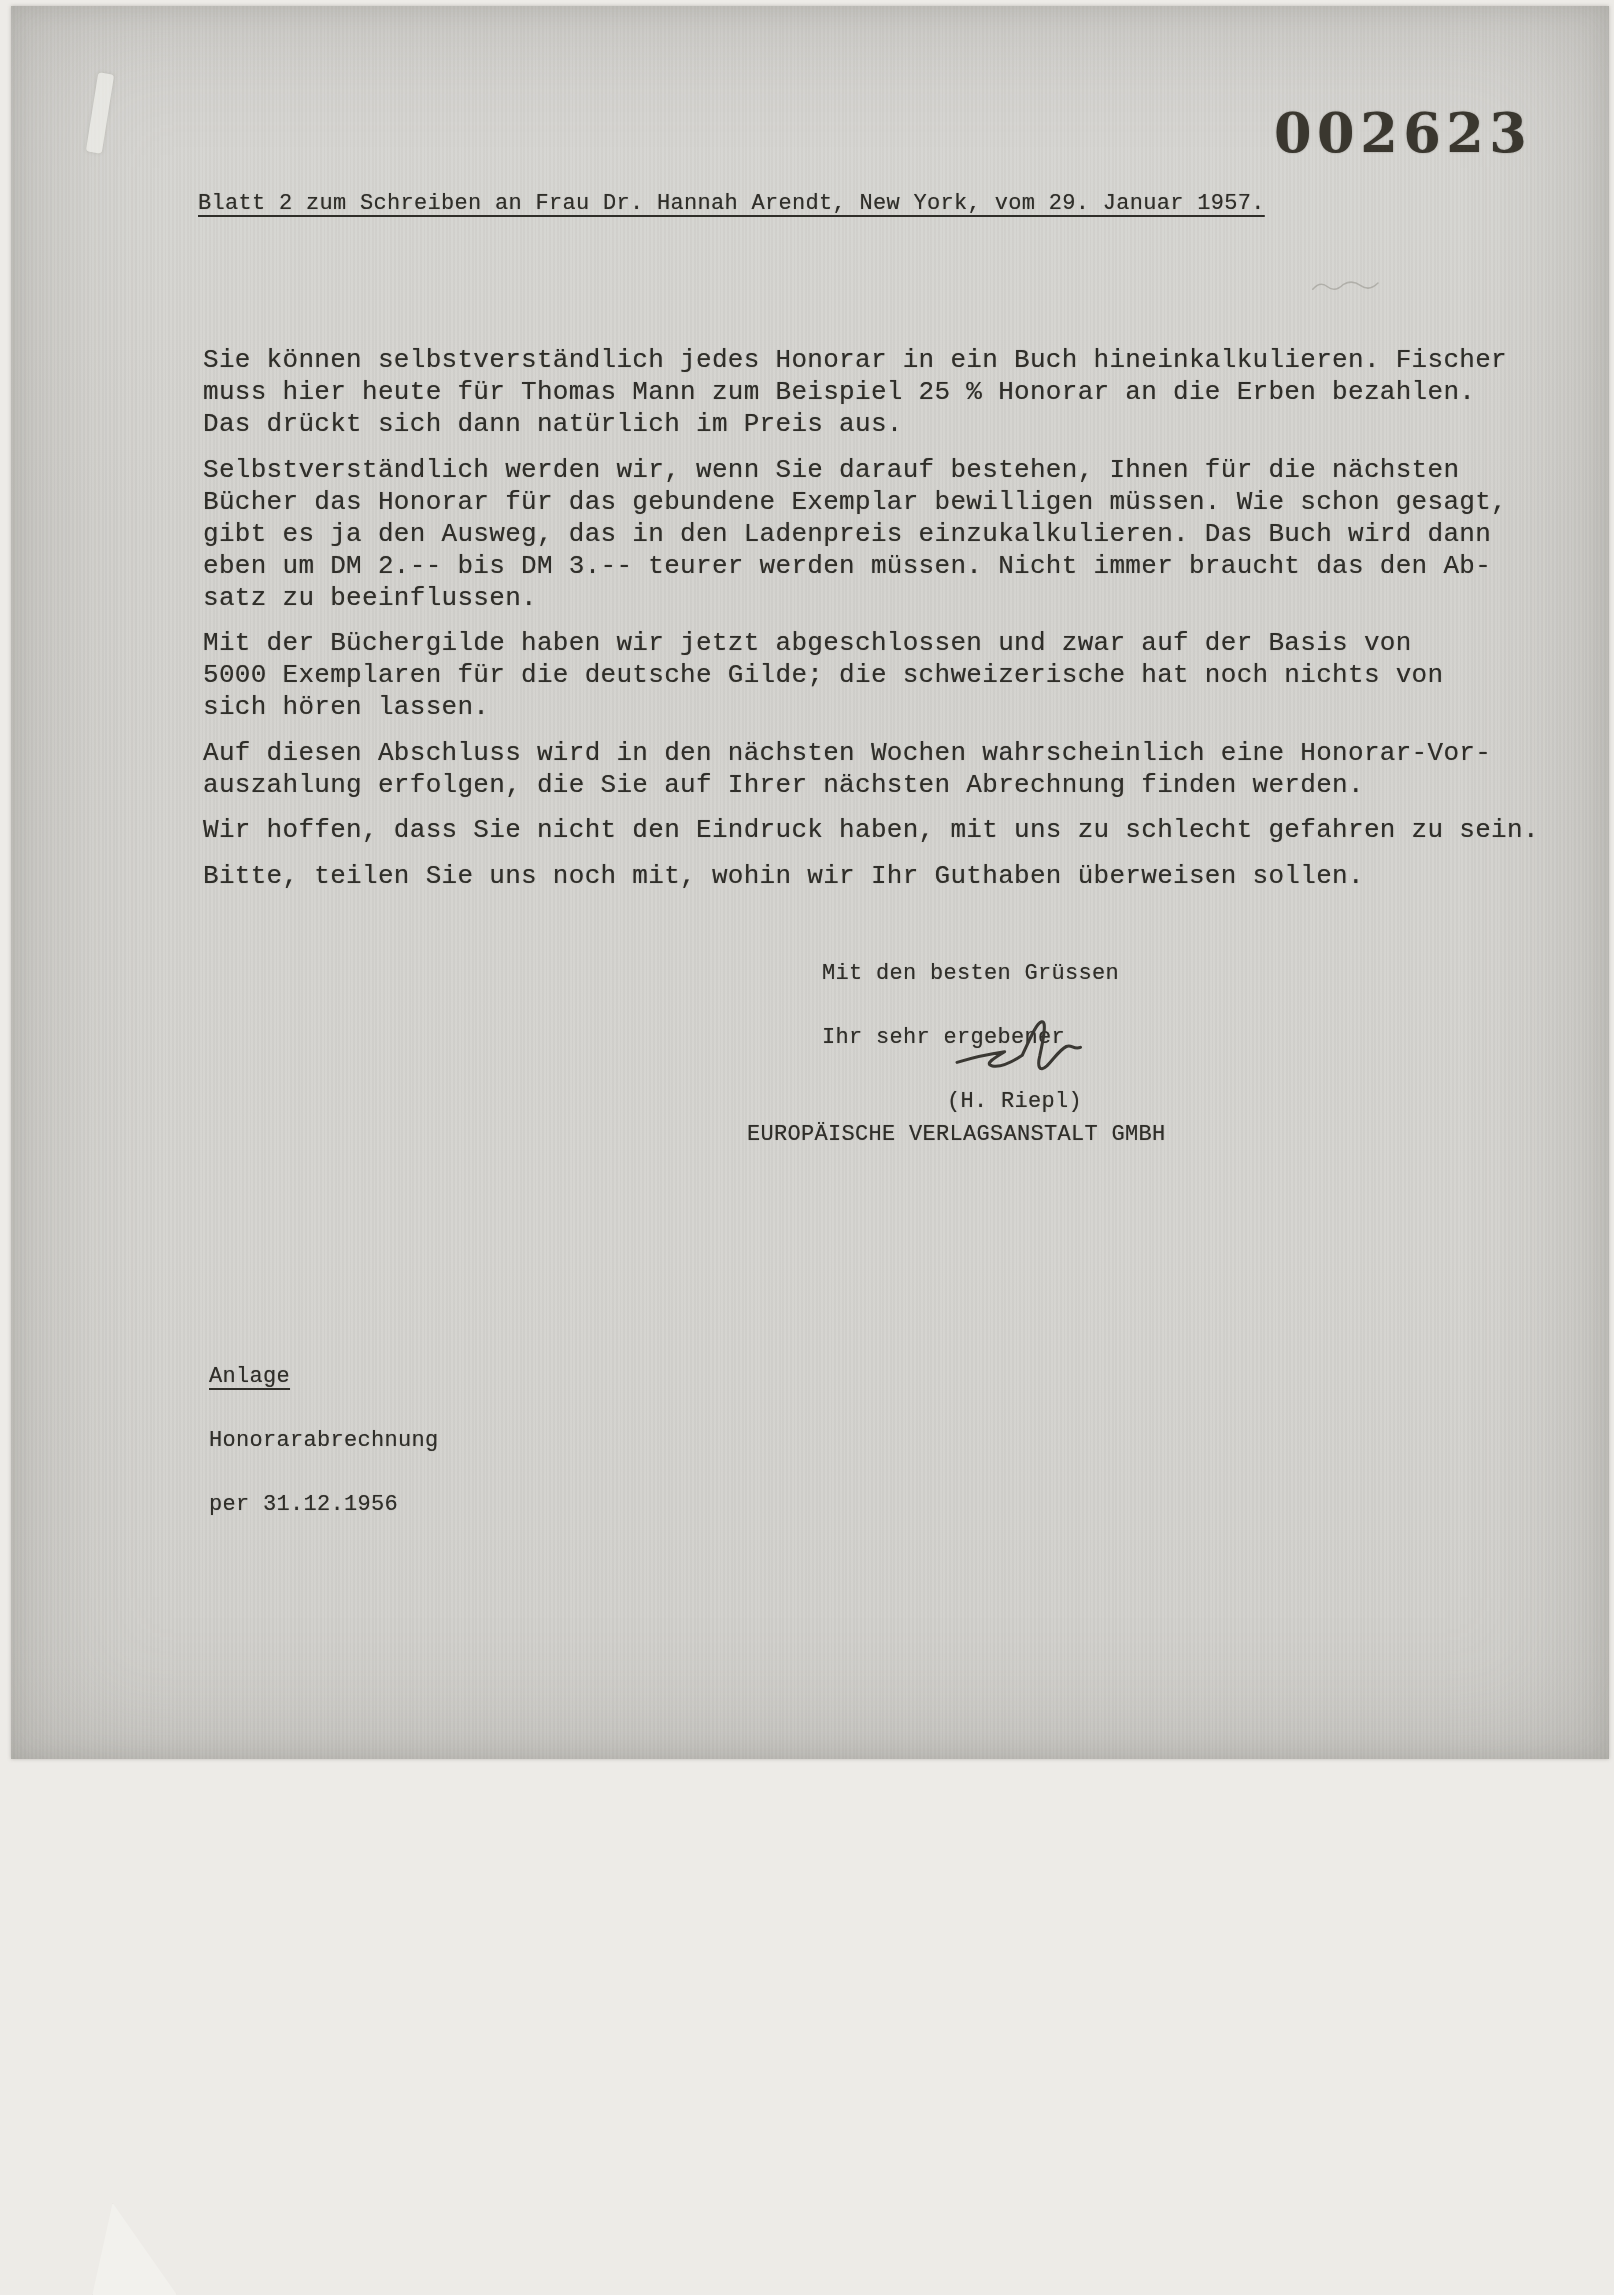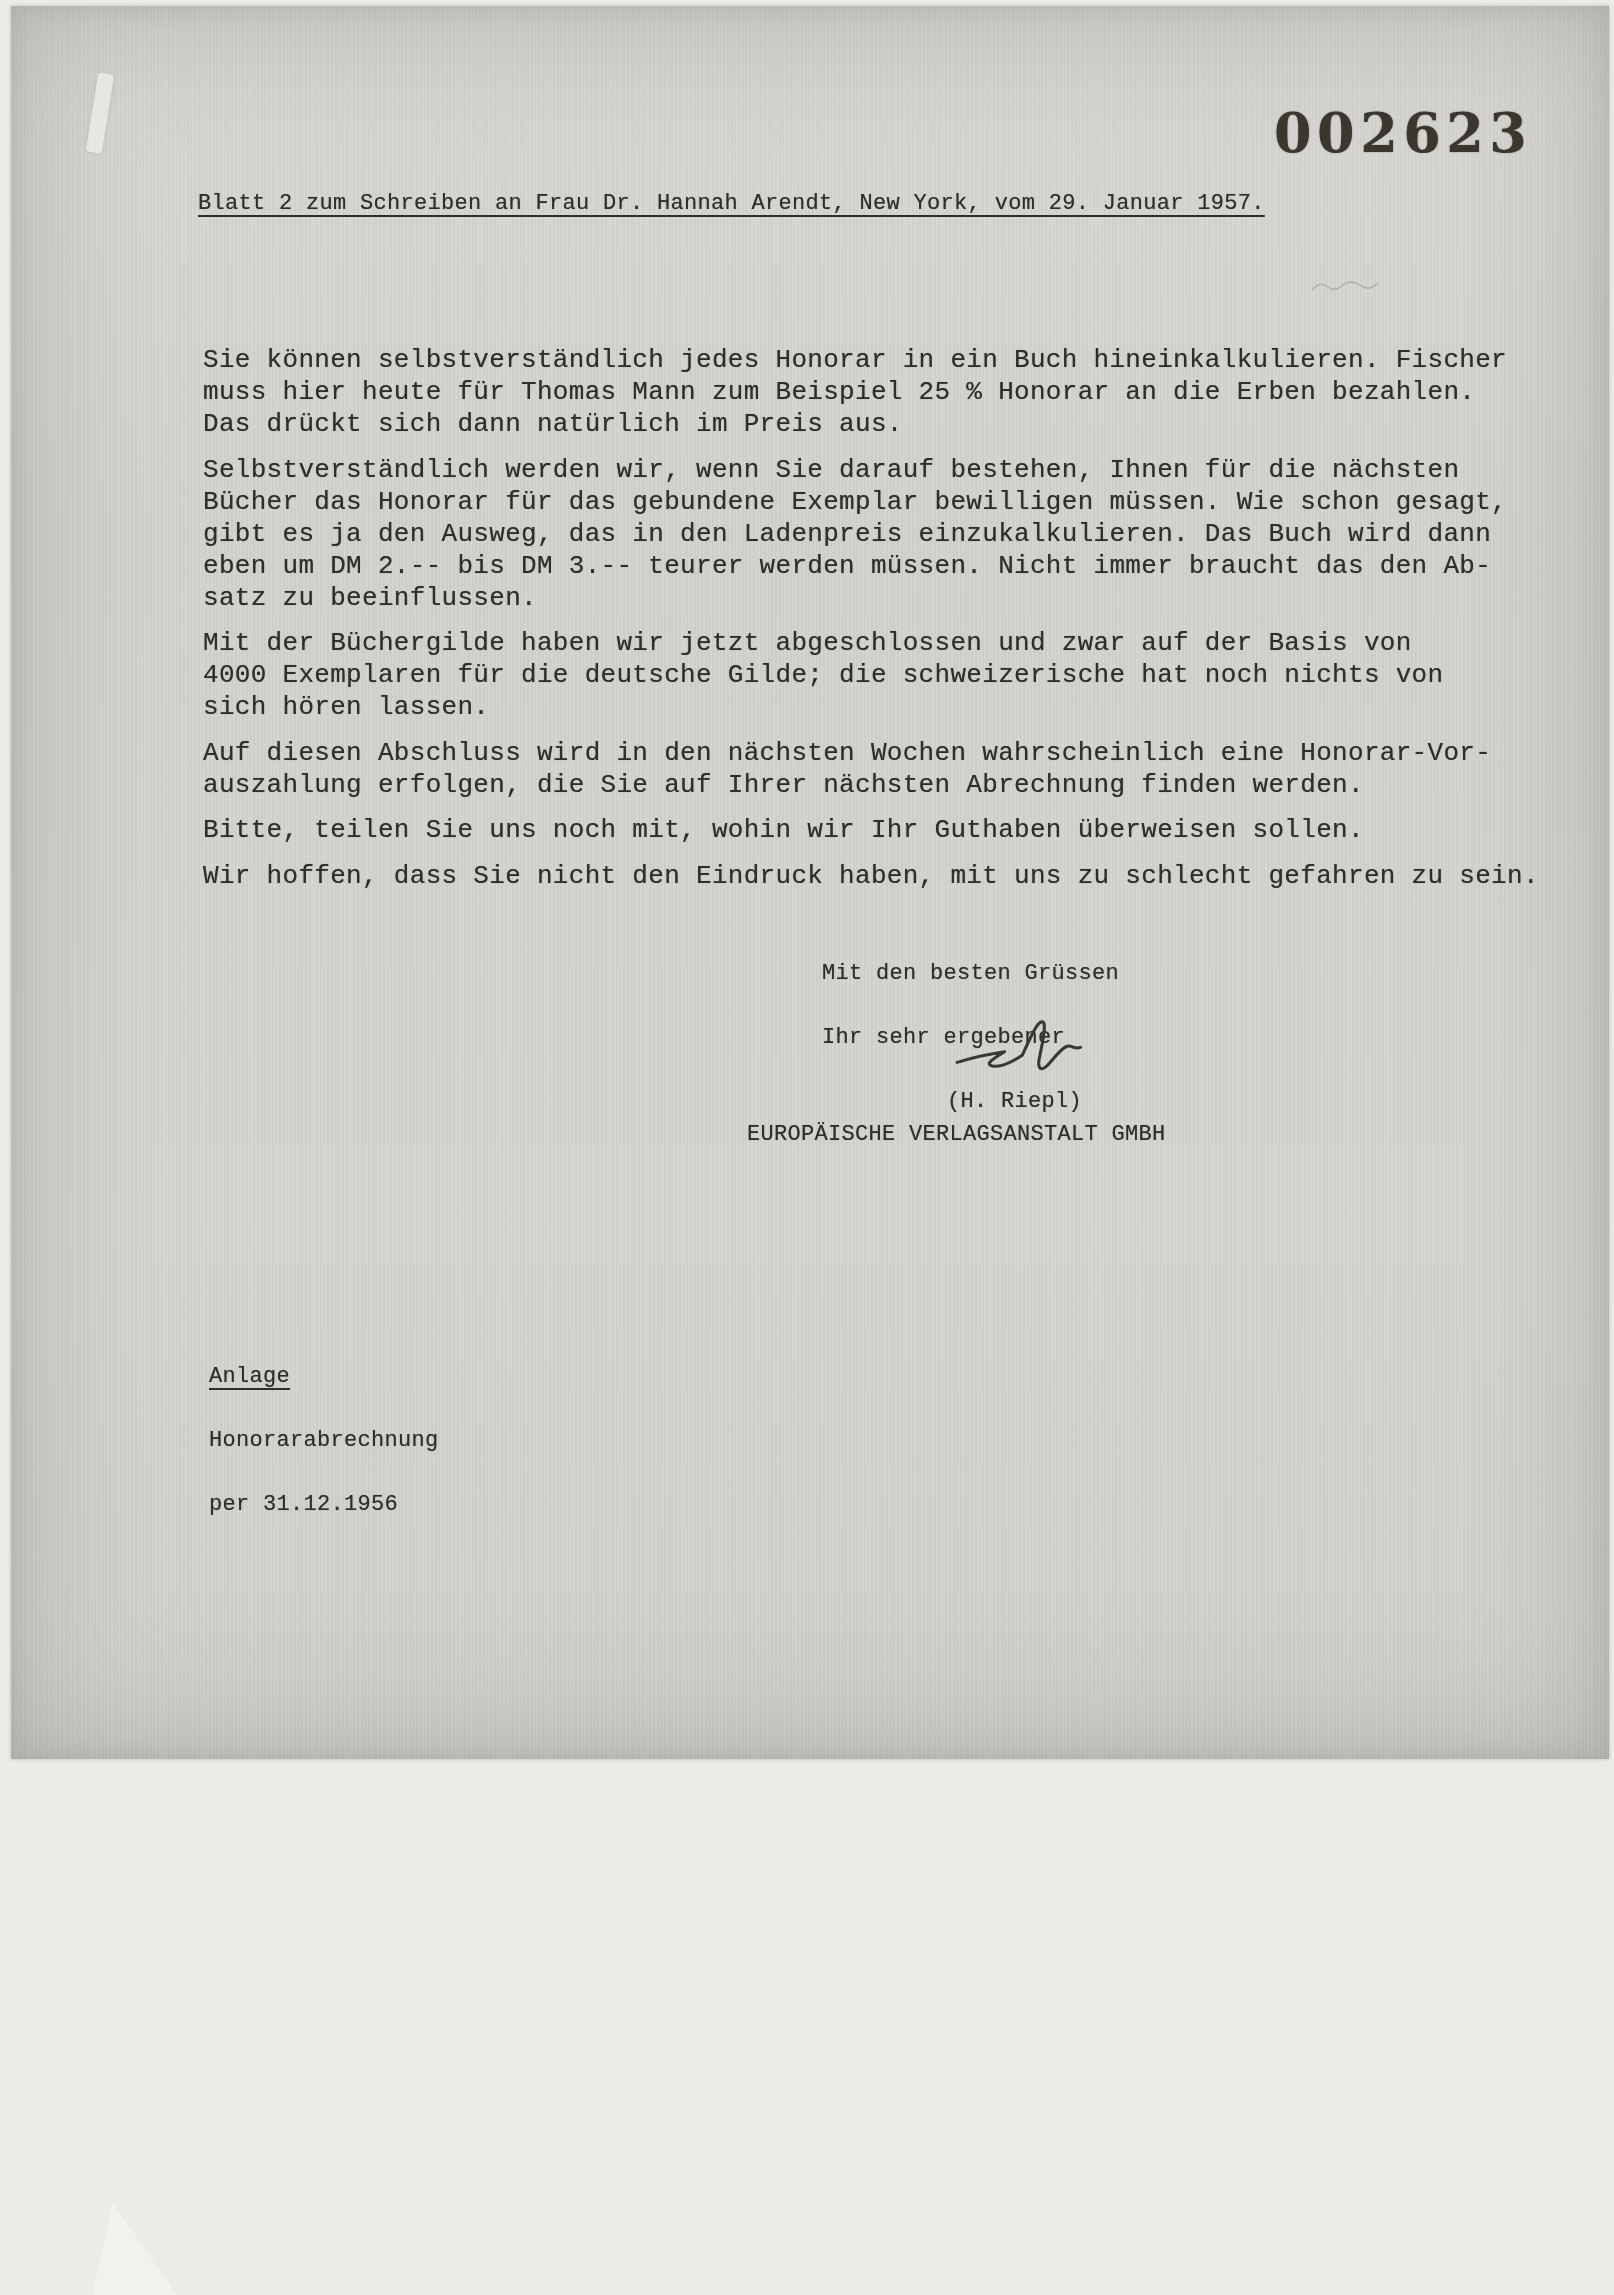--- a/index.html
+++ b/index.html
@@ -134,26 +134,26 @@
   <div class="body-block">
     <p>Sie können selbstverständlich jedes Honorar in ein Buch hineinkalkulieren. Fischer
 muss hier heute für Thomas Mann zum Beispiel 25 % Honorar an die Erben bezahlen.
 Das drückt sich dann natürlich im Preis aus.</p>
     <p>Selbstverständlich werden wir, wenn Sie darauf bestehen, Ihnen für die nächsten
 Bücher das Honorar für das gebundene Exemplar bewilligen müssen. Wie schon gesagt,
 gibt es ja den Ausweg, das in den Ladenpreis einzukalkulieren. Das Buch wird dann
 eben um DM 2.-- bis DM 3.-- teurer werden müssen. Nicht immer braucht das den Ab-
 satz zu beeinflussen.</p>
     <p>Mit der Büchergilde haben wir jetzt abgeschlossen und zwar auf der Basis von
-4000 Exemplaren für die deutsche Gilde; die schweizerische hat noch nichts von
+5000 Exemplaren für die deutsche Gilde; die schweizerische hat noch nichts von
 sich hören lassen.</p>
     <p>Auf diesen Abschluss wird in den nächsten Wochen wahrscheinlich eine Honorar-Vor-
 auszahlung erfolgen, die Sie auf Ihrer nächsten Abrechnung finden werden.</p>
+    <p>Wir hoffen, dass Sie nicht den Eindruck haben, mit uns zu schlecht gefahren zu sein.</p>
     <p>Bitte, teilen Sie uns noch mit, wohin wir Ihr Guthaben überweisen sollen.</p>
-    <p>Wir hoffen, dass Sie nicht den Eindruck haben, mit uns zu schlecht gefahren zu sein.</p>
   </div>
 
   <div class="txt closing-block">
     <div>Mit den besten Grüssen</div>
     <div>Ihr sehr ergebener</div>
   </div>
 
   <svg class="signature" viewBox="0 0 160 80">
     <path d="M8 58 C28 52, 48 48, 62 46 C52 52, 38 60, 48 62 C58 64, 70 58, 82 50 C92 28, 98 14, 104 12 C110 10, 106 32, 102 50 C99 62, 101 70, 110 62 C118 54, 124 44, 132 40 C138 37, 140 44, 148 41" fill="none" stroke="#3a3833" stroke-width="3.5" stroke-linecap="round" stroke-linejoin="round"></path>
   </svg>

